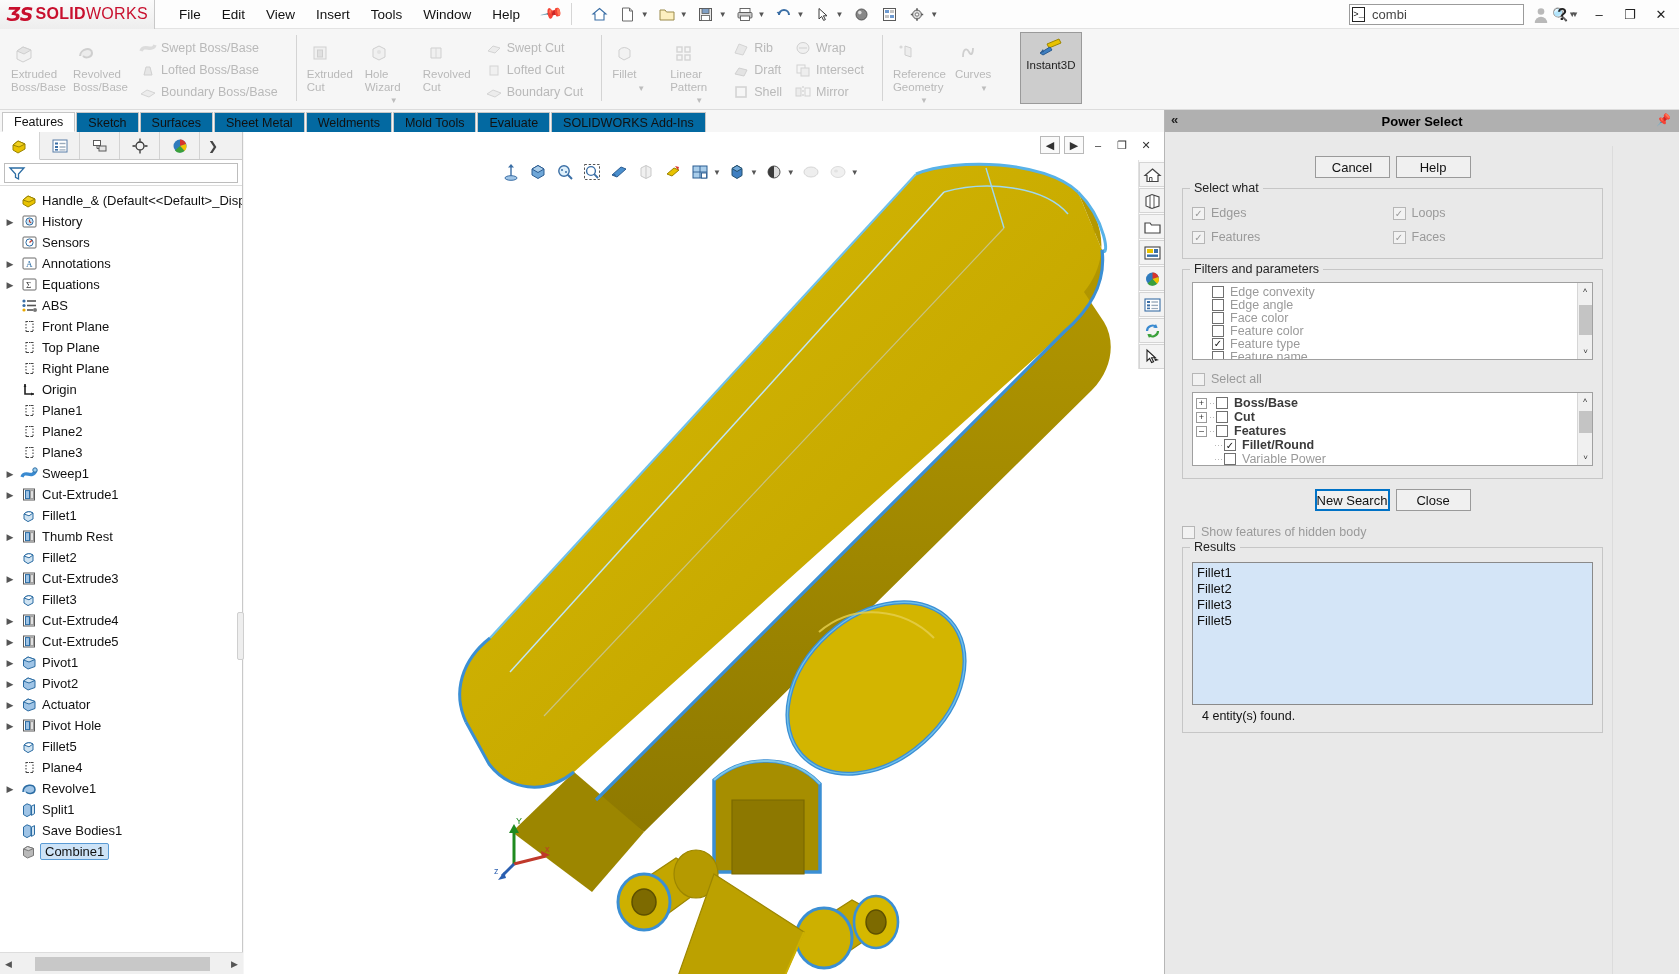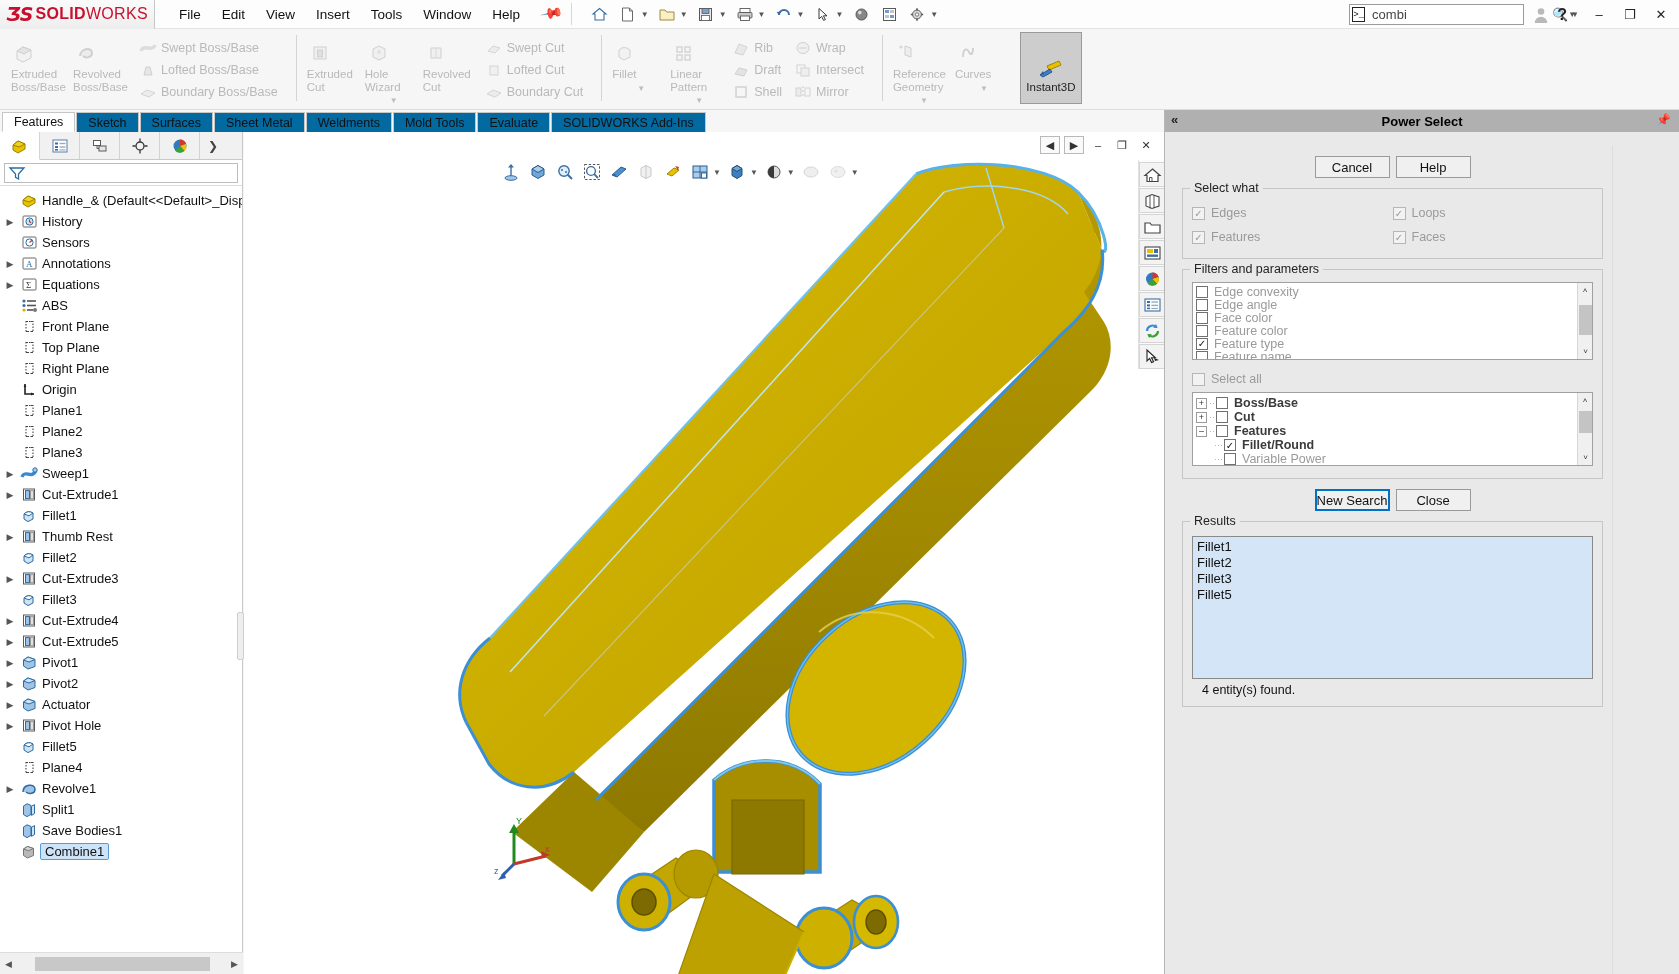--- a/index.html
+++ b/index.html
@@ -71,21 +71,21 @@
   }
   .bigbtn.wide { width:62px; }
   .bigbtn .gi { height:30px; display:flex;align-items:center;justify-content:center;}
   .col-small { display:flex; flex-direction:column; justify-content:flex-start; padding-top:5px;}
   .smallbtn { display:flex; align-items:center; height:22px; color:#b9b9b9; font-size:12.5px; padding-right:8px;}
   .smallbtn .gi { width:26px; display:flex; align-items:center; justify-content:center;}
   .grp-caret { width:100%; text-align:center; font-size:8px; color:#bdbdbd; margin-top:2px;}
   .instant3d {
     width:62px; background:#cdcdcd; border:1px solid #9a9a9a;
     display:flex; flex-direction:column; align-items:center; justify-content:flex-start;
-    padding-top:22px; color:#1d1d1d; font-size:11.5px; margin:3px 2px 4px 2px; height:72px;
+    color:#1d1d1d; font-size:11.5px; margin:3px 2px 4px 2px; height:72px;
   }
   .instant3d .gi{height:26px;display:flex;align-items:center;justify-content:center;}
 
   
   .tabsrow { position:absolute; left:0; top:110px; width:1679px; height:22px; background:#f6f6f6; }
   .tabs { display:flex; align-items:flex-end; height:22px; padding-left:2px; }
   .tab {
     height:20px; padding:0 11px; display:flex; align-items:center;
     font-size:12.5px; color:#111; background:#0369a1; border:1px solid #c6c6c6; border-bottom:none;
     margin-right:1px;
@@ -1240,21 +1240,21 @@
           <div class="cbcell">
             <span class="cbx on">✓</span>
             <span class="cblabel">Faces</span>
           </div>
         </div>
       </div>
 
       <div class="gbox" style="padding-bottom:12px;">
         <span class="legend">Filters and parameters</span>
         <div class="listbox" style="height:78px;">
-          <div id="filters-list" style="padding-top:2px;">
+          <div id="filters-list" style="padding-top:2px;padding-left:16px;">
               <div class="lb-row" style="height: 13px;">
                 <span class="cbx empty-dark" style="width: 12px; height: 12px; flex: 0 0 12px;"></span>
                 <span class="cblabel">Edge convexity</span>
               </div>
               <div class="lb-row" style="height: 13px;">
                 <span class="cbx empty-dark" style="width: 12px; height: 12px; flex: 0 0 12px;"></span>
                 <span class="cblabel">Edge angle</span>
               </div>
               <div class="lb-row" style="height: 13px;">
                 <span class="cbx empty-dark" style="width: 12px; height: 12px; flex: 0 0 12px;"></span>
@@ -1322,20 +1322,24 @@
             <div class="lb-sa bot">˅</div>
           </div>
         </div>
       </div>
 
       <div class="btnrow">
         <div class="wbtn2 focus">New Search</div>
         <div class="wbtn2">Close</div>
       </div>
 
+      <div style="display:flex;align-items:center;height:22px;margin:0 0 4px 9px;">
+        <span class="cbx"></span>
+        <span class="cblabel">Show features of hidden body</span>
+      </div>
 
       <div class="gbox" style="padding-top:14px;">
         <span class="legend">Results</span>
         <div class="results-list" style="height:143px;">
           <div id="results-list" style="padding-top:2px;">
               <div class="r">Fillet1</div>
               <div class="r">Fillet2</div>
               <div class="r">Fillet3</div>
               <div class="r">Fillet5</div>
             </div>

